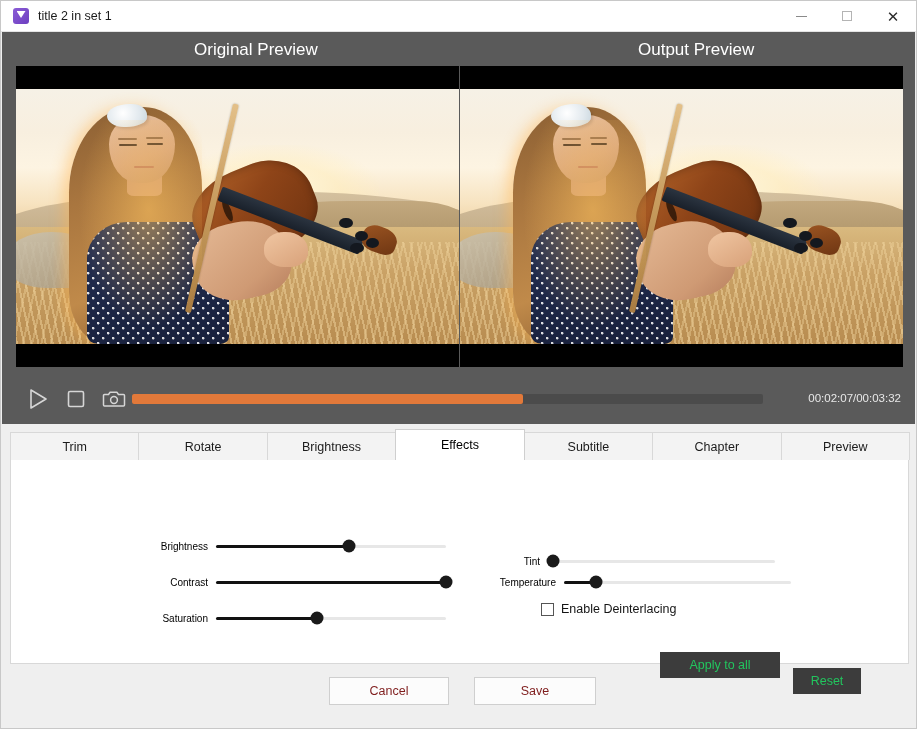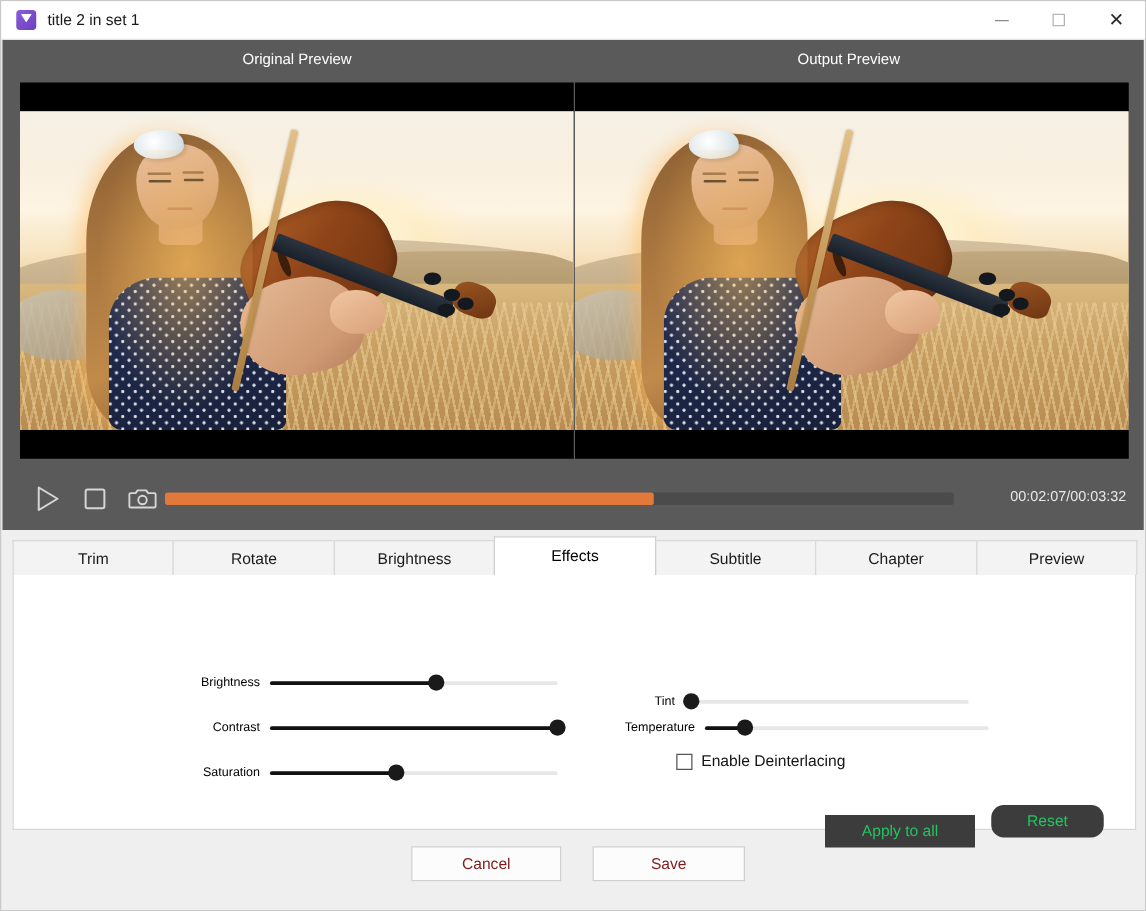--- a/index.html
+++ b/index.html
@@ -70,21 +70,21 @@
     position: absolute; left: 1px; top: 31px;
     width: 913px; height: 392px;
     background: #5a5a5a;
   }
   .preview-labels {
     position: absolute; left: 0; top: 0;
     width: 913px; height: 30px;
   }
   .preview-label {
     position: absolute; top: 8px;
-    font-size: 12px; color: #ffffff;
+    font-size: 17px; color: #ffffff;
     white-space: nowrap;
   }
   .preview-label.left  { left: 192px; }
   .preview-label.right { left: 636px; }
 
   .video-frame {
     position: absolute;
     top: 34px;
     width: 443px; height: 301px;
     background: #000000;
@@ -403,21 +403,21 @@
   .dark-btn {
     position: absolute;
     height: 26px;
     background: #3c3c3c;
     color: #22c55e;
     font-size: 12.5px;
     display: flex; align-items: center; justify-content: center;
     border: none;
   }
   .btn-apply-all { left: 649px; top: 192px; width: 120px; }
-  .btn-reset     { left: 782px; top: 184px; width: 90px; border-radius: 10px; }
+  .btn-reset     { left: 782px; top: 208px; width: 68px; }
 
   
   .light-btn {
     position: absolute;
     height: 28px;
     background: #fcfcfc;
     border: 1px solid #cfcfcf;
     font-size: 12.5px; color: #7f1d1d;
     display: flex; align-items: center; justify-content: center;
   }

